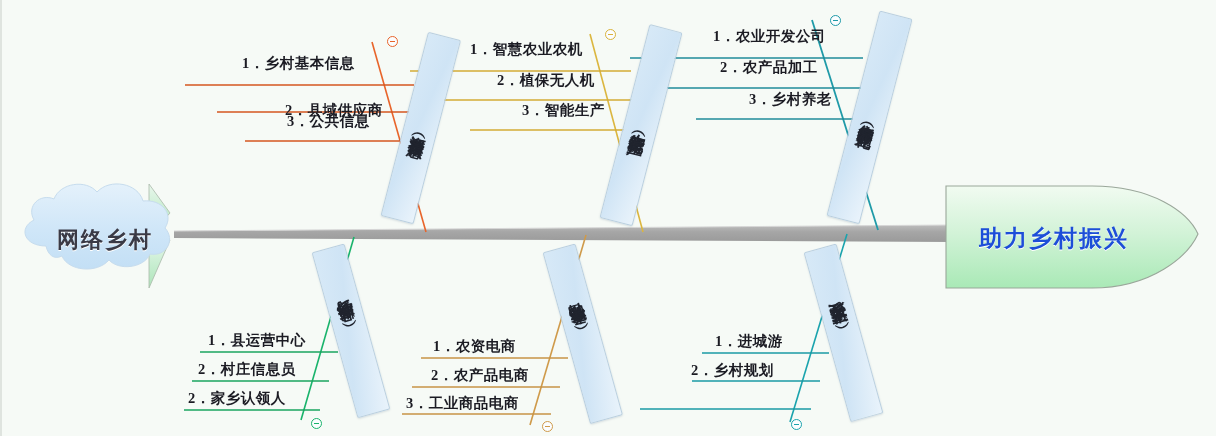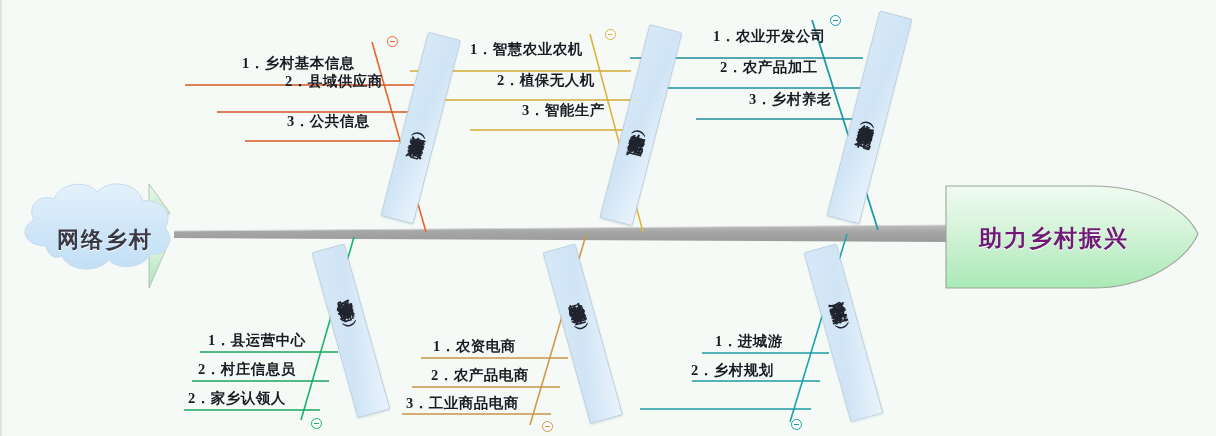--- a/index.html
+++ b/index.html
@@ -41,21 +41,21 @@
   
   .result-wrap {
     position: absolute;
     left: 938px; top: 184px;
     width: 262px; height: 108px;
   }
   .result-label {
     position: absolute;
     left: 14px; top: 0; width: 200px; height: 108px;
     display: flex; align-items: center; justify-content: center;
-    font-size: 23px; font-weight: bold; color: #701a75;
+    font-size: 23px; font-weight: bold; color: #1d4ed8;
     letter-spacing: 2px;
     text-shadow: 0 1px 0 #ffffff;
   }
 
   
   .cat {
     position: absolute;
     box-sizing: border-box;
     border: 1px solid #b9cfe0;
     border-radius: 2px;
@@ -233,21 +233,21 @@
 
   <div class="cat flip" style="left:540px; top:248px; width:34px; height:178px; transform:rotate(-15.5deg); transform-origin:50% 0%;">
     <span class="vtext">电子商务（销售）</span>
   </div>
 
   <div class="cat flip" style="left:801px; top:248px; width:34px; height:176px; transform:rotate(-15.5deg); transform-origin:50% 0%;">
     <span class="vtext">进城下乡（建设）</span>
   </div>
 
   <div class="sub" style="left:240px; top:54px;">1．乡村基本信息</div>
-  <div class="sub" style="left:283px; top:72px;">2．县域供应商</div>
+  <div class="sub" style="left:283px; top:101px;">2．县域供应商</div>
   <div class="sub" style="left:285px; top:112px;">3．公共信息</div>
 
   <div class="sub" style="left:468px; top:40px;">1．智慧农业农机</div>
   <div class="sub" style="left:495px; top:71px;">2．植保无人机</div>
   <div class="sub" style="left:520px; top:101px;">3．智能生产</div>
 
   <div class="sub" style="left:692px; top:27px;margin-left:19px;">1．农业开发公司</div>
   <div class="sub" style="left:718px; top:58px;">2．农产品加工</div>
   <div class="sub" style="left:747px; top:90px;">3．乡村养老</div>
 

